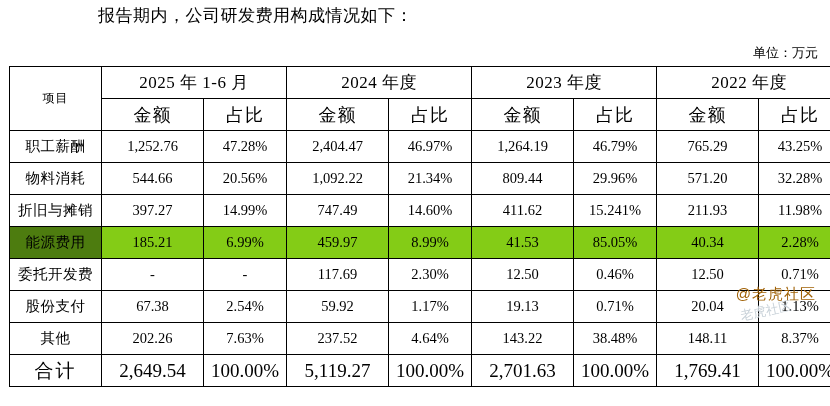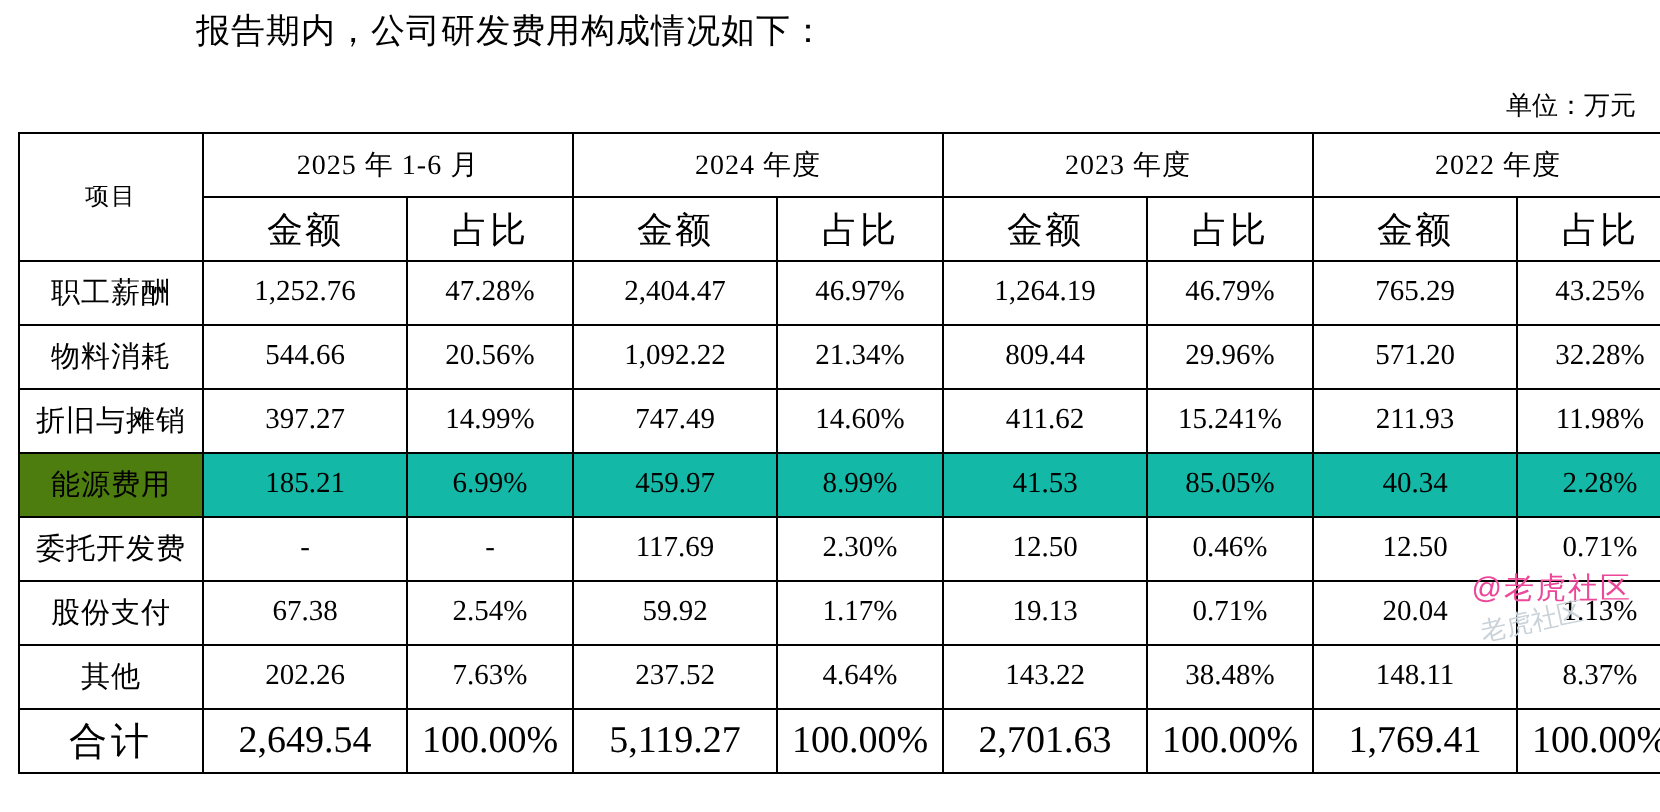--- a/index.html
+++ b/index.html
@@ -51,21 +51,21 @@
     text-align: center;
     vertical-align: middle;
     font-weight: normal;
     font-family: "Liberation Serif", serif;
   }
   .col-item { width: 92px; }
   .col-num { width: 102px; }
   .col-pct { width: 83px; }
 
   th.period {
-    font-size: 14px;
+    font-size: 17px;
     letter-spacing: 0.5px;
   }
   th.itemhead {
     font-size: 12px;
     letter-spacing: 1px;
     margin-top: 25px;
   }
   th.subhead {
     font-size: 18px;
     letter-spacing: 1px;
@@ -84,31 +84,31 @@
   tr.total td {
     font-weight: normal;
     font-size: 19px;
   }
   tr.total td.rowlabel {
     text-align: center;
     padding-left: 0;
     letter-spacing: 2px;
   }
   .hl {
-    background: #14b8a6;
+    background: #84cc16;
   }
   .hl-label {
     background: #4d7c0f;
   }
   .watermark {
     position: absolute;
     right: 14px;
     bottom: 16px;
     font-size: 15px;
-    color: #ec4899;
+    color: #a16207;
     font-family: "Liberation Sans", sans-serif;
     letter-spacing: 1px;
     pointer-events: none;
   }
   .watermark2 {
     position: absolute;
     right: 38px;
     bottom: 0px;
     font-size: 13px;
     color: #c9d2d9;

